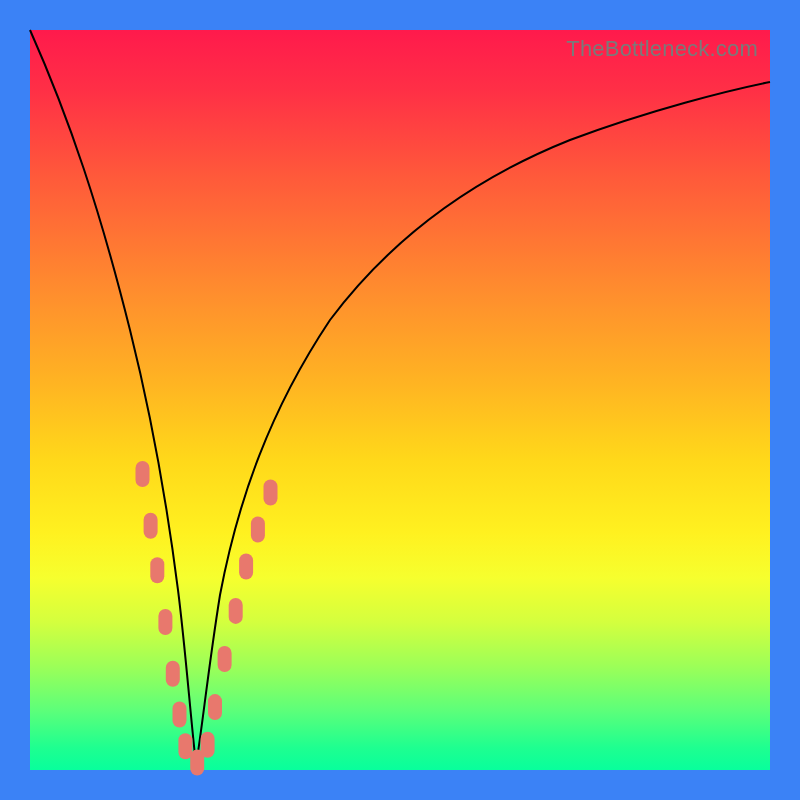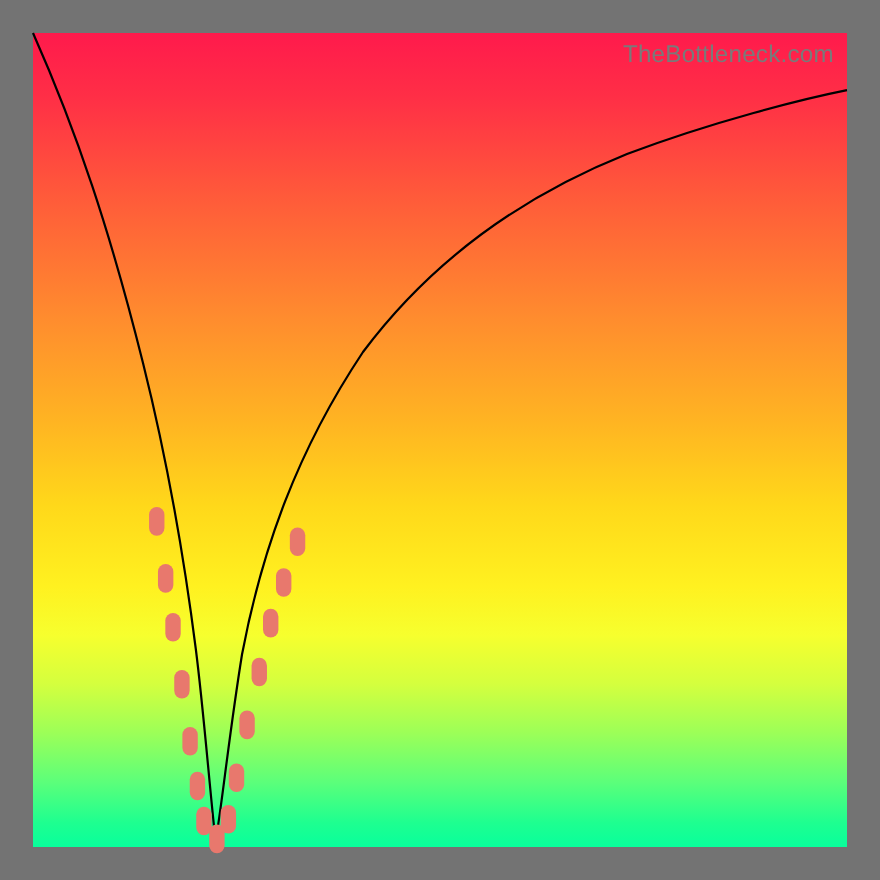--- a/index.html
+++ b/index.html
@@ -8,21 +8,21 @@
     width: 800px;
     height: 800px;
     background: #000;
     overflow: hidden;
     font-family: Arial, Helvetica, sans-serif;
   }
   .frame {
     position: relative;
     width: 800px;
     height: 800px;
-    background: #737373;
+    background: #3b82f6;
   }
   .plot-area {
     position: absolute;
     left: 30px;
     top: 30px;
     width: 740px;
     height: 740px;
     background: linear-gradient(to bottom,
       #ff1a4c 0%,
       #ff2f46 8%,

